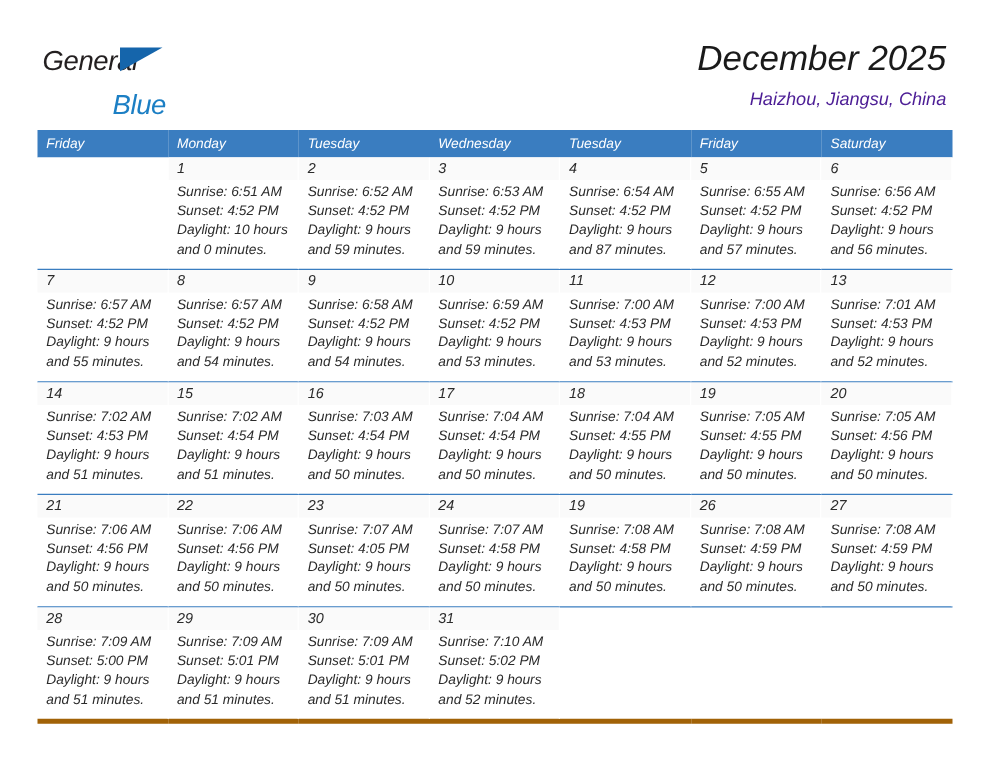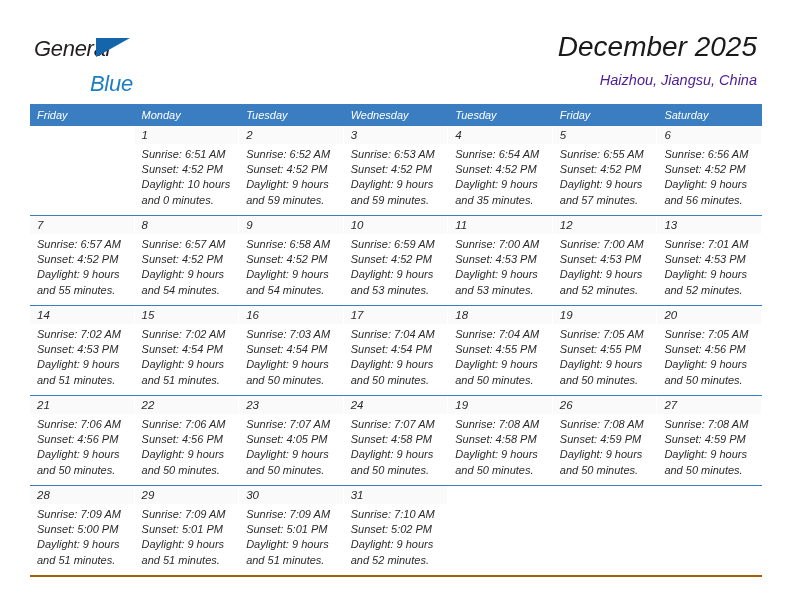--- a/index.html
+++ b/index.html
@@ -143,21 +143,21 @@
   }
   td.empty .daynum-bar {
     background: transparent !important;
   }
 
   
   tr.week-row td {
     border-bottom: 1px solid #3a7dc0;
   }
   tr.week-row.last-row td {
-    border-bottom: 2px solid #a16207;
+    border-bottom: 4px solid #a16207;
   }
 </style>
 </head>
 <body>
 
 <div class="page">
 
   <div class="header">
 
     <div class="logo">
@@ -231,21 +231,21 @@
               </div>
             </div>
           </td>
           <td class="">
             <div class="cell-inner">
               <div class="daynum-bar">4</div>
               <div class="cell-body">
                 <div>Sunrise: 6:54 AM</div>
                 <div>Sunset: 4:52 PM</div>
                 <div>Daylight: 9 hours</div>
-                <div>and 35 minutes.</div>
+                <div>and 87 minutes.</div>
               </div>
             </div>
           </td>
           <td class="">
             <div class="cell-inner">
               <div class="daynum-bar">5</div>
               <div class="cell-body">
                 <div>Sunrise: 6:55 AM</div>
                 <div>Sunset: 4:52 PM</div>
                 <div>Daylight: 9 hours</div>

